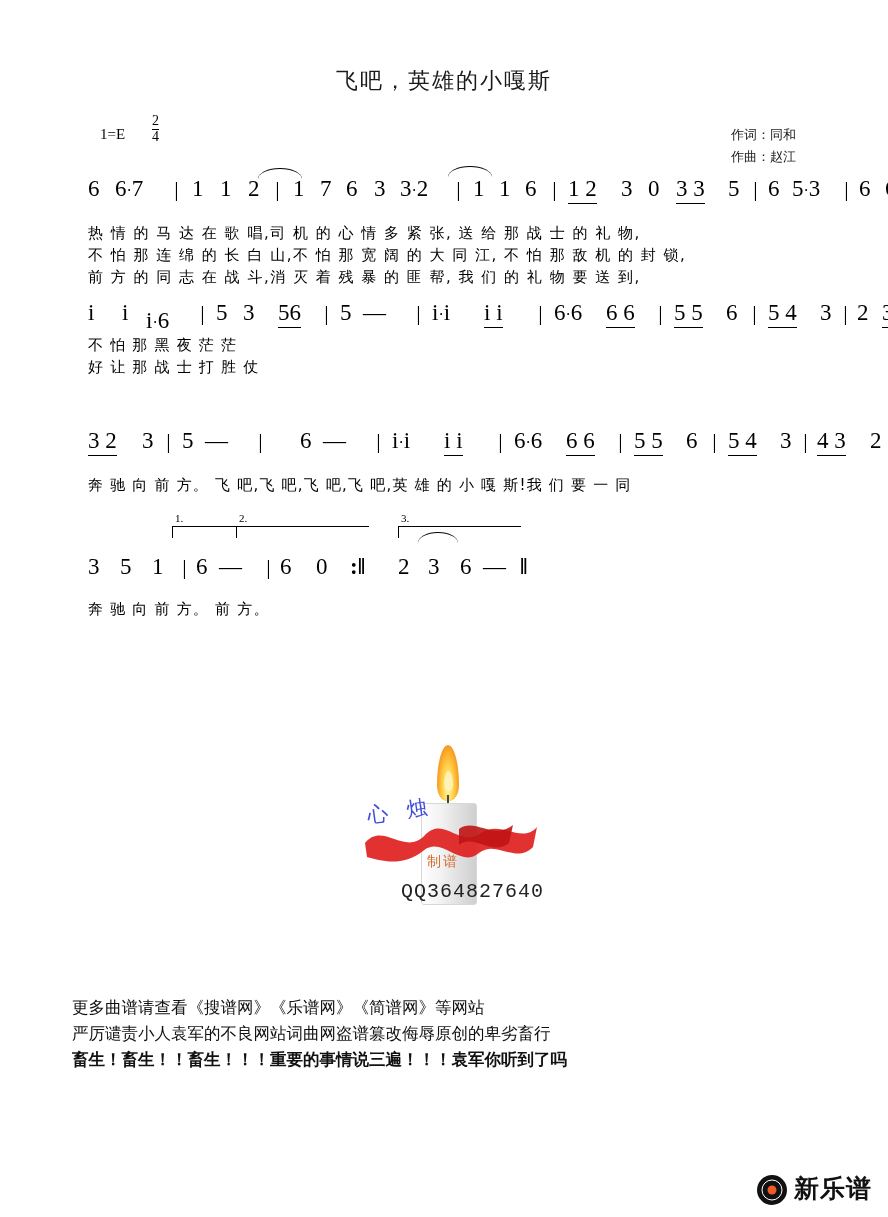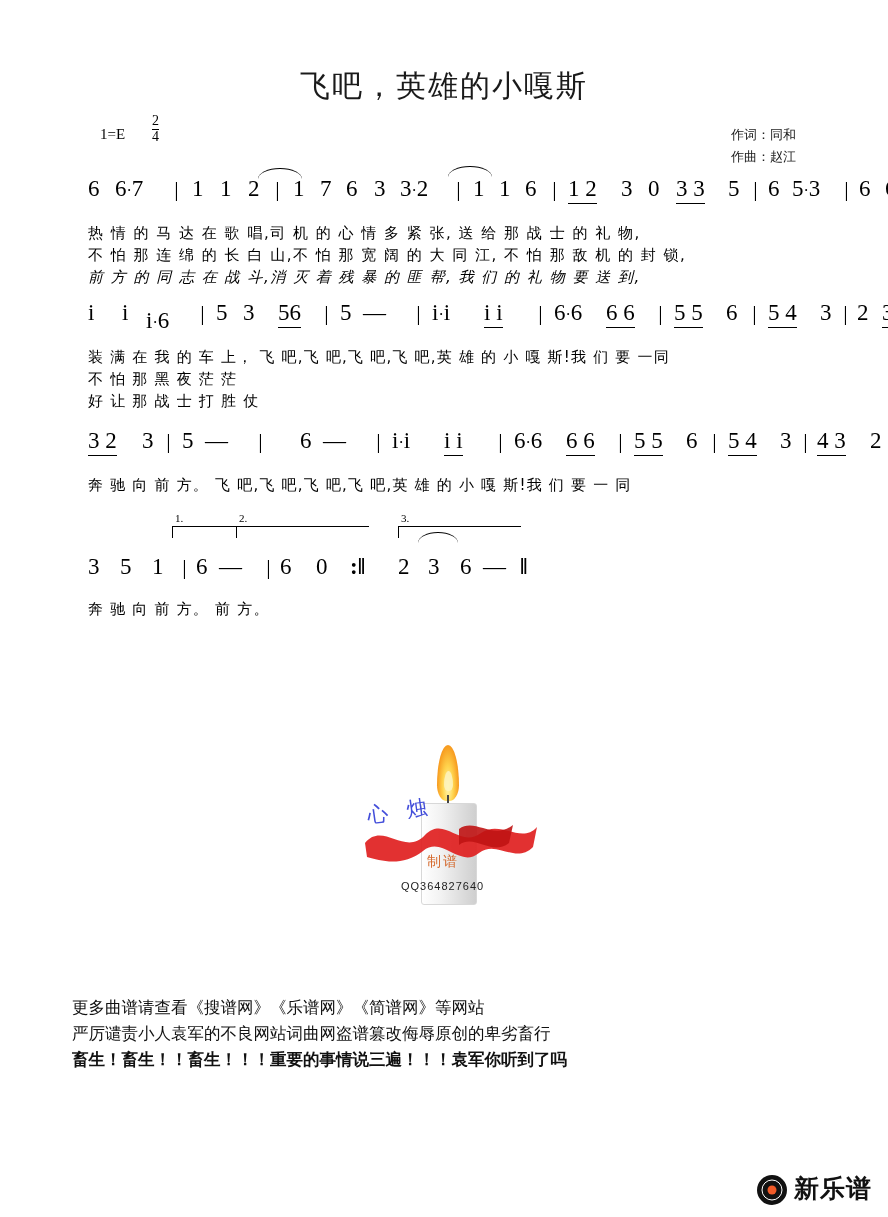--- a/index.html
+++ b/index.html
@@ -21,21 +21,21 @@
     height: 1217px;
   }
 
   
   .title {
     position: absolute;
     top: 66px;
     left: 0;
     width: 888px;
     text-align: center;
-    font-size: 30px;
+    font-size: 22px;
     font-family: "DejaVu Sans", sans-serif;
     font-weight: 400;
     letter-spacing: 2px;
     color: #1a1a1a;
   }
 
   
   .keysig {
     position: absolute;
     top: 126px;
@@ -197,23 +197,23 @@
     color: #d25c1a;
     font-family: "DejaVu Sans", sans-serif;
     letter-spacing: 2px;
     opacity: .9;
     text-align: right;
   }
   .wm-text-3 {
     position: absolute;
     left: 46px;
     top: 145px;
-    font-size: 11px;
+    font-size: 20px;
     color: #222;
-    font-family: Liberation Sans, sans-serif;
+    font-family: Liberation Mono, monospace;
     letter-spacing: 1px;
   }
 
   
   .footnotes {
     position: absolute;
     left: 72px;
     top: 995px;
     width: 760px;
     font-family: "DejaVu Sans", sans-serif;
@@ -312,21 +312,21 @@
       <span style="position:absolute; left:640px; top:0px;">5</span>
       <span class="bar" style="position:absolute; left:663px; top:0;">|</span>
       <span style="position:absolute; left:680px; top:0px;">6</span>
       <span style="position:absolute; left:704px; top:0px;">5<span style="font-size:16px;">·</span>3</span>
       <span class="bar" style="position:absolute; left:754px; top:0;">|</span>
       <span style="position:absolute; left:771px; top:0px;">6</span>
       <span style="position:absolute; left:797px; top:0px;">6</span>
     </div>
     <div class="lyric-row" style="margin-top:12px; letter-spacing:1.5px;">热 情 的 马 达 在 歌   唱,司 机 的 心 情   多 紧 张,  送 给 那 战 士 的 礼 物,</div>
     <div class="lyric-row" style="letter-spacing:1.5px;">不 怕 那 连 绵 的 长 白 山,不 怕 那 宽 阔 的 大 同 江,  不 怕 那 敌 机 的 封 锁,</div>
-    <div class="lyric-row" style="letter-spacing:1.5px;font-style:italic;">前 方 的 同 志 在 战   斗,消 灭 着 残 暴 的 匪   帮,  我 们 的 礼 物 要 送 到,</div>
+    <div class="lyric-row" style="letter-spacing:1.5px;">前 方 的 同 志 在 战   斗,消 灭 着 残 暴 的 匪   帮,  我 们 的 礼 物 要 送 到,</div>
   </div>
 
   <div class="system" style="top:300px;">
     <div class="notes-row">
       <span style="position:absolute; left:0px; top:0px;">i</span>
       <span style="position:absolute; left:34px; top:0px;">i</span>
       <span style="position:absolute; left:58px; top:8px;">i<span style="font-size:16px;">·</span>6</span>
       <span class="bar" style="position:absolute; left:110px; top:0;">|</span>
       <span style="position:absolute; left:128px; top:0px;">5</span>
       <span style="position:absolute; left:155px; top:0px;">3</span>
@@ -343,21 +343,20 @@
       <span class="u1" style="position:absolute; left:586px; top:0px;">5 5</span>
       <span style="position:absolute; left:638px; top:0px;">6</span>
       <span class="bar" style="position:absolute; left:662px; top:0;">|</span>
       <span class="u1" style="position:absolute; left:680px; top:0px;">5 4</span>
       <span style="position:absolute; left:732px; top:0px;">3</span>
       <span class="bar" style="position:absolute; left:753px; top:0;">|</span>
       <span style="position:absolute; left:769px; top:0px;">2</span>
       <span class="u1" style="position:absolute; left:794px; top:0px;">32</span>
 
     </div>
-    <div class="lyric-row" style="margin-top:12px; letter-spacing:1.2px;">装 满 在 我 的 车  上，   飞 吧,飞 吧,飞 吧,飞 吧,英 雄 的 小 嘎 斯!我 们 要 一同</div>
     <div class="lyric-row" style="letter-spacing:1.2px;">不 怕 那 黑 夜 茫  茫</div>
     <div class="lyric-row" style="letter-spacing:1.2px;">好 让 那 战 士 打 胜 仗</div>
   </div>
 
   <div class="system" style="top:428px;">
     <div class="notes-row">
       <span class="u1" style="position:absolute; left:0px; top:0px;">3 2</span>
       <span style="position:absolute; left:54px; top:0px;">3</span>
       <span class="bar" style="position:absolute; left:76px; top:0;">|</span>
       <span style="position:absolute; left:94px; top:0px;">5 &nbsp;—</span>

